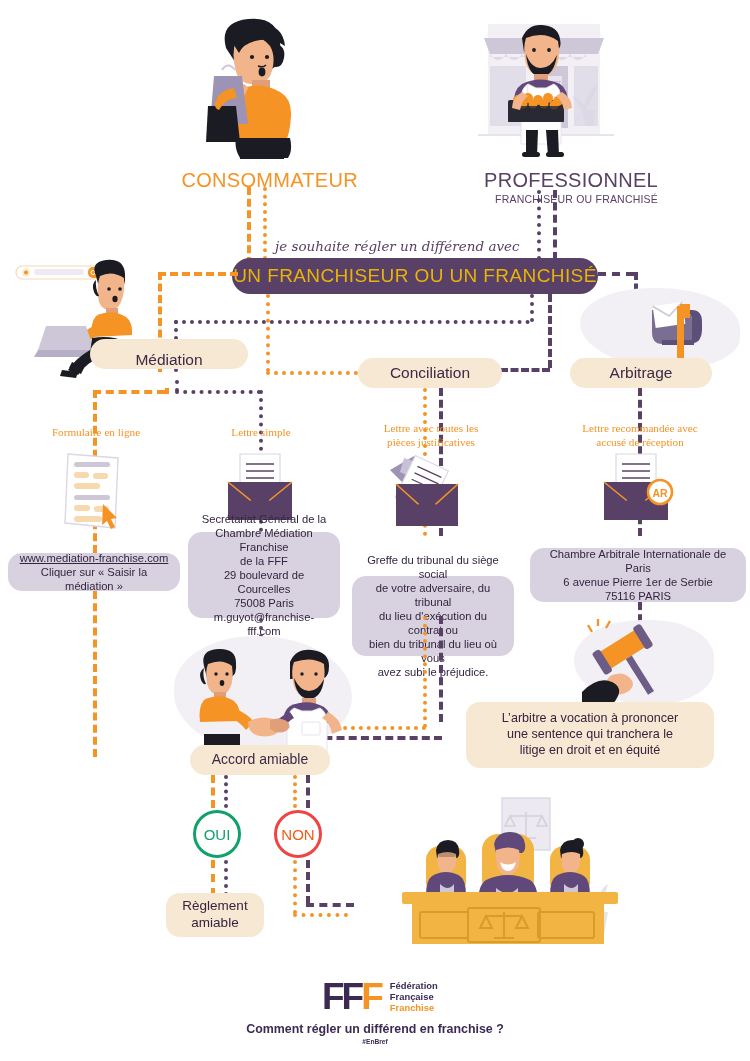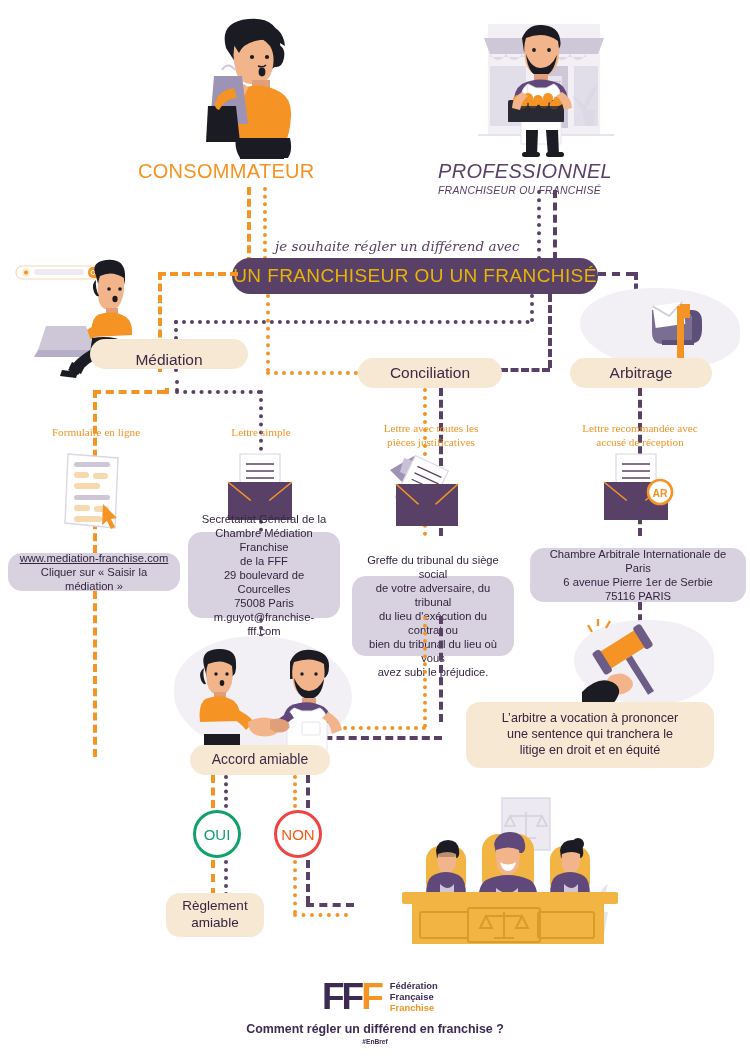--- a/index.html
+++ b/index.html
@@ -59,22 +59,23 @@
     font-family:"DejaVu Serif", serif;
     font-style:italic;
     font-size:13.5px;
     color:#584066;
     white-space:nowrap;
   }
 
   
   .person-title{
     position:absolute;
-    text-align:left;
+    text-align:right;
     white-space:nowrap;
+    margin-top:9px;
   }
   .person-title .main{
     font-size:20px;
     letter-spacing:.3px;
     display:block;
   }
   .person-title .sub{
     font-size:10.5px;
     letter-spacing:.2px;
     display:block;
@@ -251,21 +252,21 @@
       <path d="M56 116 l12 0 l-1 26 l-11 0 z" fill="#1b1b23"></path>
       <path d="M76 116 l12 0 l1 26 l-11 0 z" fill="#1b1b23"></path>
       <rect x="52" y="138" width="18" height="5" rx="2.5" fill="#1b1b23"></rect>
       <rect x="76" y="138" width="18" height="5" rx="2.5" fill="#1b1b23"></rect>
     </svg>
   </div>
 
   <div class="person-title t-orange" style="left:138px;top:160px;width:220px;">
     <span class="main">CONSOMMATEUR</span>
   </div>
-  <div class="person-title t-purple" style="left:438px;top:160px;width:220px;font-style:italic;">
+  <div class="person-title t-purple" style="left:438px;top:160px;width:220px;">
     <span class="main">PROFESSIONNEL</span>
     <span class="sub">FRANCHISEUR OU FRANCHISÉ</span>
   </div>
 
   <div class="ln v-dash-o" style="left:247px;top:187px;height:78px;"></div>
   <div class="ln v-dot-o" style="left:263px;top:187px;height:73px;"></div>
   <div class="ln v-dot-p" style="left:537px;top:190px;height:70px;"></div>
   <div class="ln v-dash-p" style="left:553px;top:190px;height:70px;"></div>
 
   <div class="script-label" style="left:275px;top:238px;">je souhaite régler un différend avec</div>

